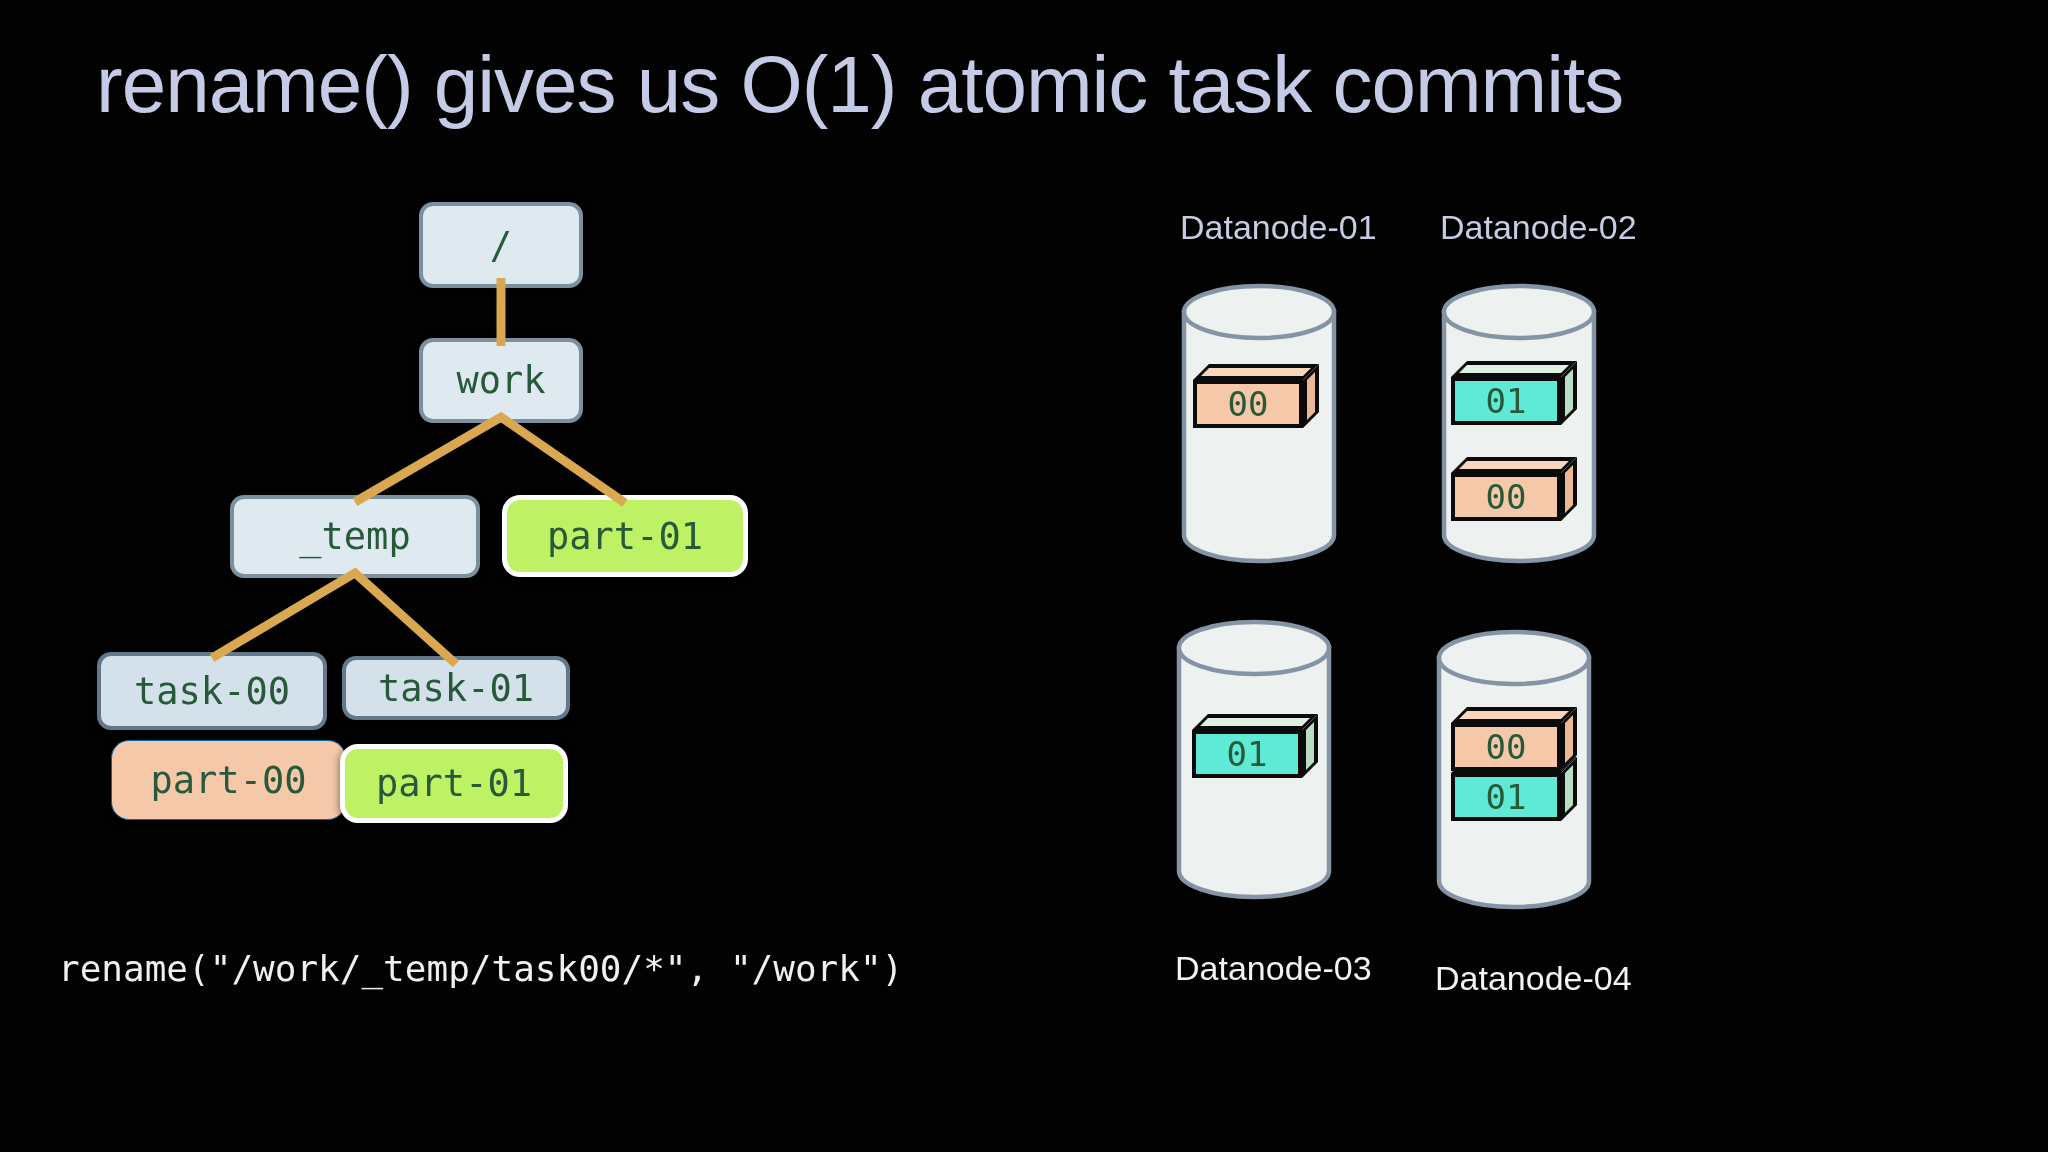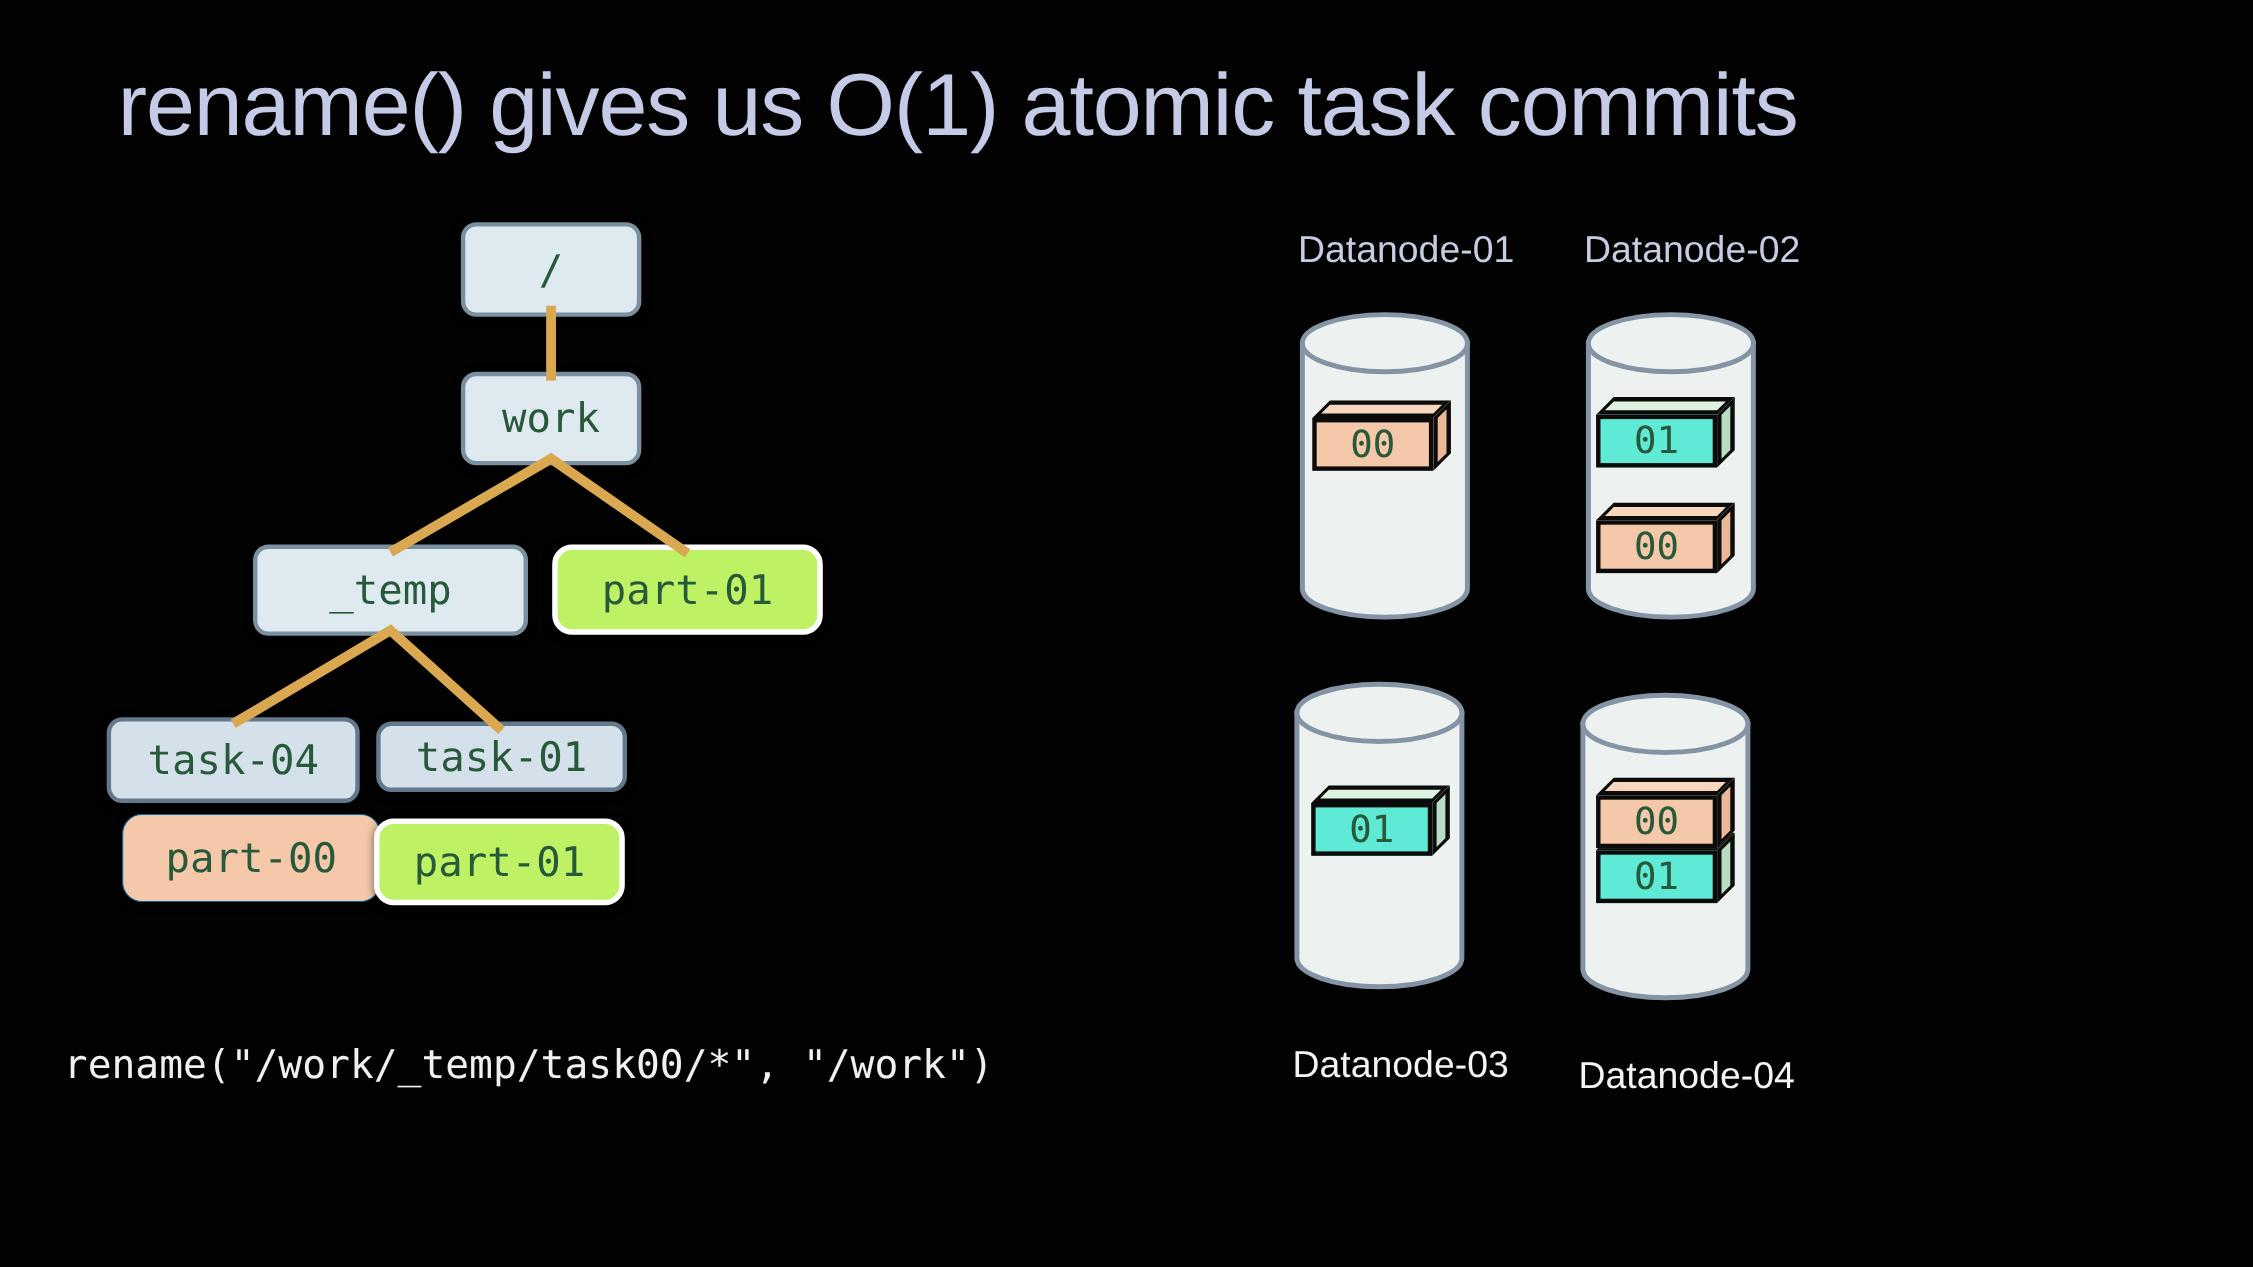--- a/index.html
+++ b/index.html
@@ -1,20 +1,20 @@
 <!DOCTYPE html>
 <html><head>
 <meta charset="utf-8">
 <style>
   html,body{margin:0;padding:0;background:#000;}
   .stage{position:relative;width:2048px;height:1152px;background:#020202;overflow:hidden;
          font-family:"Liberation Sans",sans-serif;}
 
   
-  .title{position:absolute;left:95px;top:38px;margin:12px;font-weight:300;font-size:80px;
+  .title{position:absolute;left:95px;top:38px;margin:1px;font-weight:300;font-size:80px;
          letter-spacing:-1px;color:#c5cbe6;white-space:nowrap;}
   .nn-label{position:absolute;left:85px;top:243px;font-size:34px;color:#d6daeb;white-space:nowrap;}
   .code{position:absolute;left:58px;top:948px;font-family:"DejaVu Sans Mono",monospace;
         font-size:36px;color:#f0f0f0;white-space:nowrap;}
 
   
   .node{position:absolute;box-sizing:border-box;display:flex;align-items:center;justify-content:center;
         font-family:"DejaVu Sans Mono",monospace;font-size:37px;color:#27593a;border-radius:14px;
         z-index:1;box-shadow:0 2px 8px rgba(0,0,0,.55);}
   .node.dir{background:#dfeaf0;border:4px solid #7b909f;}
@@ -74,21 +74,21 @@
 
 <div class="stage">
 
   <h1 class="title">rename() gives us O(1) atomic task commits</h1>
 
 
   <div class="node dir n-root">/</div>
   <div class="node dir n-temp">_temp</div>
   <div class="node dir n-work">work</div>
   <div class="node green n-part01c">part-01</div>
-  <div class="node task n-task00">task-04</div>
+  <div class="node task n-task00">task-00</div>
   <div class="node task n-task01">task-01</div>
   <div class="node orange n-part00">part-00</div>
   <div class="node green n-part01p">part-01</div>
 
   <svg class="connectors" width="2048" height="1152" viewBox="0 0 2048 1152">
     <line x1="501" y1="278" x2="501" y2="346" stroke="#d9a851" stroke-width="9"></line>
     <polyline points="355,502 501,417 625,503" fill="none" stroke="#d9a851" stroke-width="9"></polyline>
     <polyline points="212,658 355,573 456,664" fill="none" stroke="#d9a851" stroke-width="9"></polyline>
   </svg>
 

